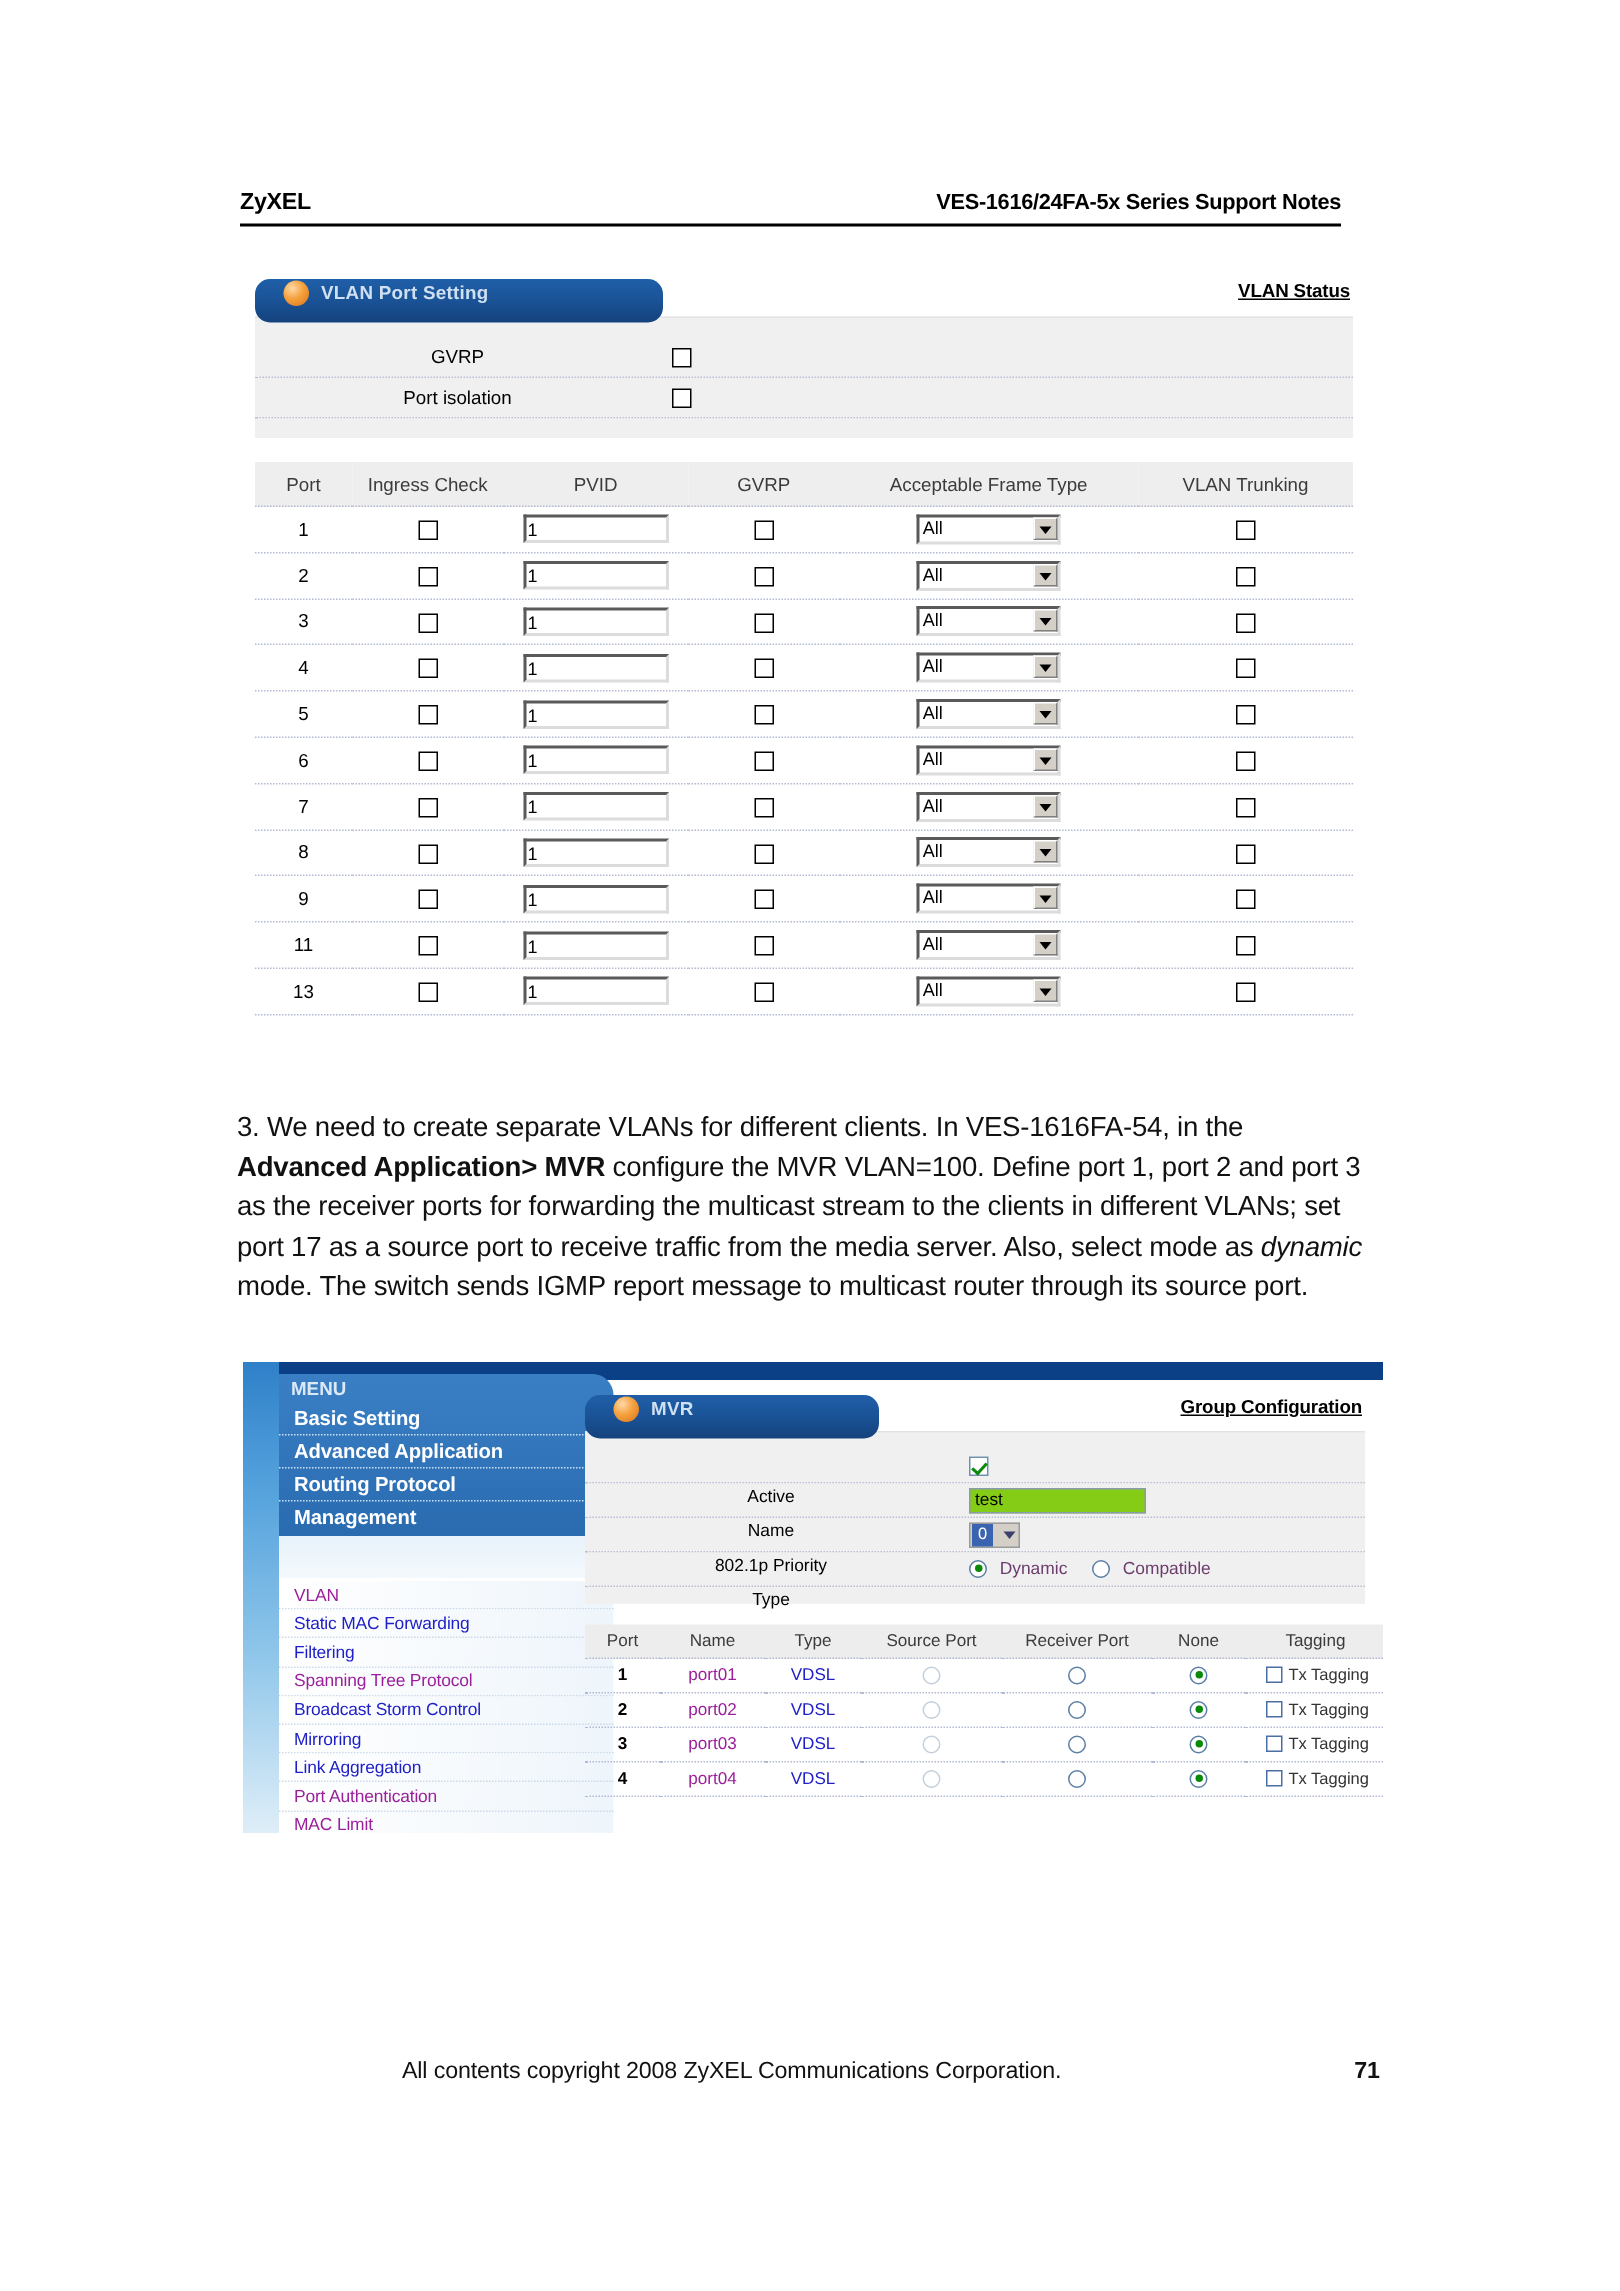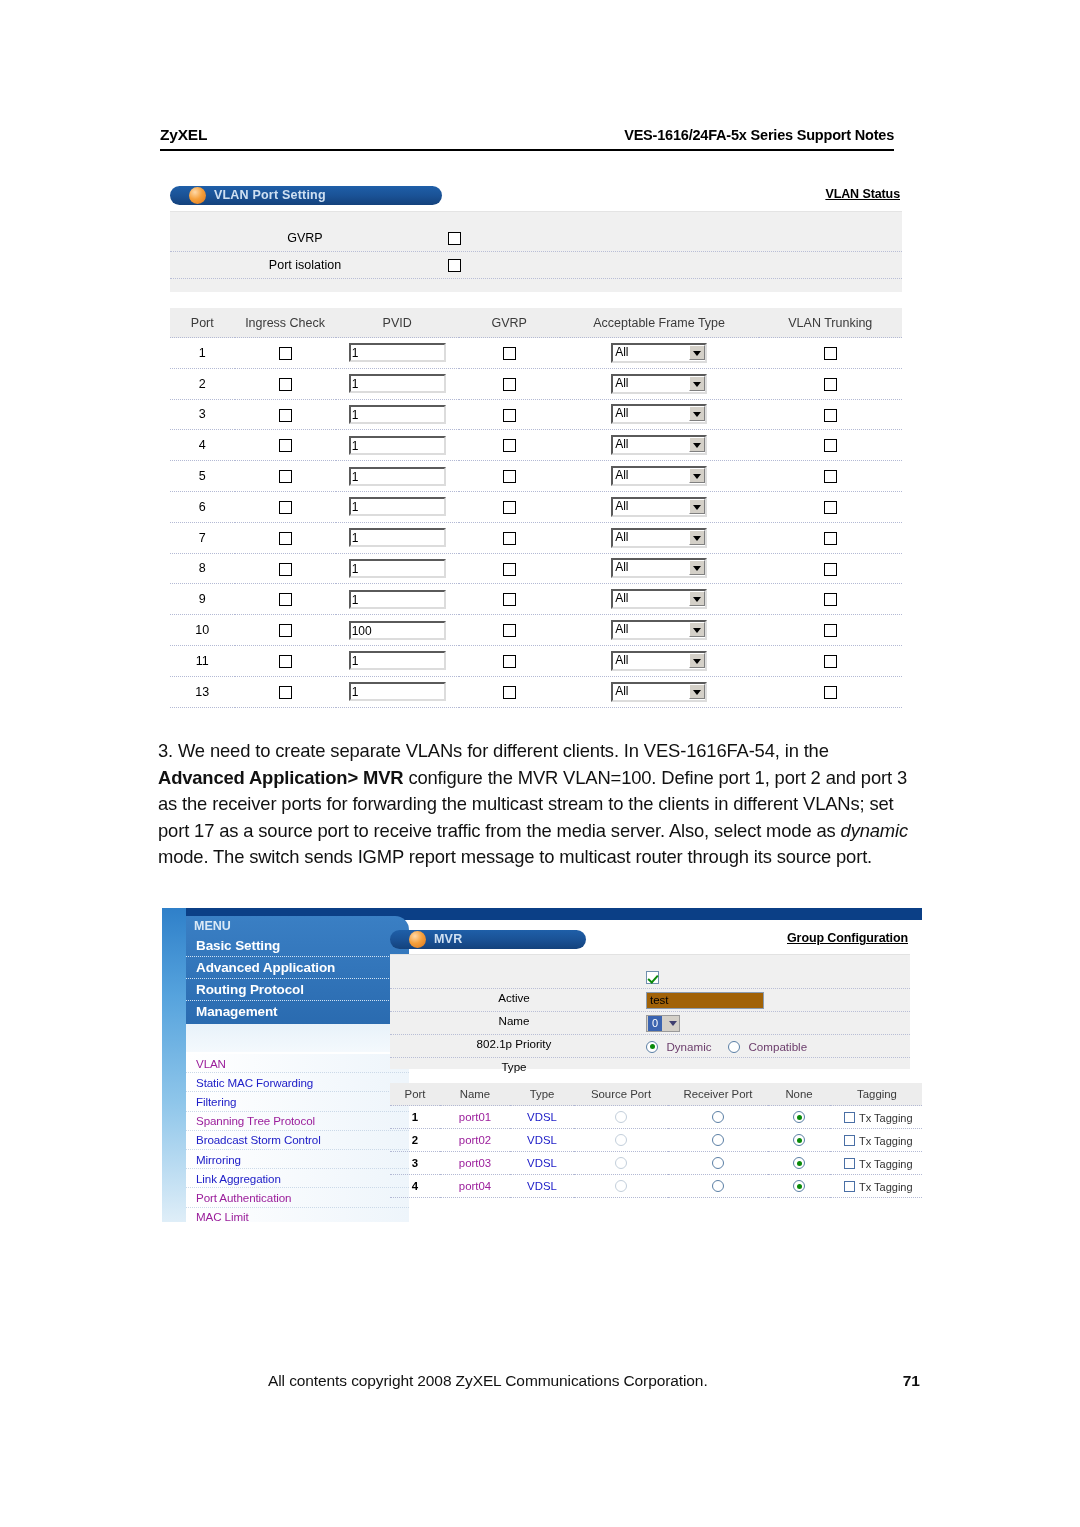--- a/index.html
+++ b/index.html
@@ -15,21 +15,21 @@
   .doc-header .hdr-left{position:absolute;left:0;top:0;font-size:15.5px;font-weight:bold;letter-spacing:-.2px;}
   .doc-header .hdr-right{position:absolute;right:0;top:1px;font-size:14.5px;font-weight:bold;letter-spacing:-.2px;}
   .doc-header .hdr-rule{position:absolute;left:0;right:0;top:23px;height:2px;background:#000;}
 
   
   .shot{position:absolute;background:#fff;}
 
   
   #shot1{left:170px;top:186px;width:732px;height:534px;overflow:hidden;background:#ffffff;}
   .panel-bar{position:relative;height:19px;margin:0 0 0 0;}
-  .pill{position:absolute;left:0;top:0;height:19px;width:272px;
+  .pill{position:absolute;left:0;top:0;height:29px;width:272px;
         background:linear-gradient(180deg,#1f5fa8 0%,#1a5296 50%,#14427c 100%);
         border-radius:10px;}
   .pill .sphere{position:absolute;left:19px;top:1px;width:17px;height:17px;border-radius:50%;
         background:radial-gradient(circle at 35% 30%,#ffd9a8 0%,#f5a03c 45%,#d9731a 100%);}
   .pill .ptitle{position:absolute;left:44px;top:2px;font-size:12.5px;font-weight:bold;color:#cfe0f2;letter-spacing:.2px;}
   .corner-link{position:absolute;right:2px;top:1px;font-size:12.5px;font-weight:bold;
         color:#000000;text-decoration:underline;letter-spacing:-.1px;}
 
   .grey-box{background:#f0f0f0;border-top:1px solid #e4e4e4;}
   .frow{display:flex;align-items:center;height:26px;background:#f0f0f0;
@@ -99,21 +99,21 @@
   .blue{color:#2020c8;}
   .purple{color:#9b1e9b;}
 
   .mvrmain{position:absolute;left:228px;top:22px;width:520px;}
   .mvr-bar{position:relative;height:19px;}
   .mvr-bar .pill{width:196px;}
   .mvr-form{margin-top:5px;background:#f0f0f0;border-top:1px solid #e2e2e2;}
   .mvr-form .frow{height:22px;}
   .mvr-form .frow .flabel{width:248px;font-size:11.6px;margin-top:40px;}
   .mvr-form .pad-row{height:11px;}
-  .mini-in{width:118px;height:17px;border:1px solid #8a9bb0;background:#a16207;
+  .mini-in{width:118px;height:17px;border:1px solid #8a9bb0;background:#84cc16;
         font-size:11.5px;box-sizing:border-box;padding:0 3px;line-height:15px;text-align:left;
         display:inline-block;font-family:"Liberation Sans",sans-serif;}
   .chk-on{display:inline-block;width:13px;height:13px;background:#fff;border:1px solid #6f8fae;
         position:relative;vertical-align:middle;box-sizing:border-box;}
   .chk-on:after{content:"";position:absolute;left:3px;top:1px;width:4px;height:8px;
         border:solid #0a8a0a;border-width:0 2px 2px 0;transform:rotate(42deg);}
   .selmini{display:inline-block;position:relative;width:34px;height:17px;vertical-align:middle;
         background:#d4d0c8;border:1px solid #9a9a9a;box-sizing:border-box;}
   .selmini .sv{position:absolute;left:1px;top:0px;width:14px;height:15px;background:#3b64b0;color:#fff;
         font-size:11px;text-align:center;line-height:15px;}
@@ -252,28 +252,20 @@
             <td class="c-ing"><span class="cb"></span></td>
             <td class="c-pvid"><span class="txtin">1</span></td>
             <td class="c-gvrp"><span class="cb"></span></td>
             <td class="c-aft"><span class="selwrap"><span class="sbody"></span><span class="stext">All</span><span class="sbtn"></span></span></td>
             <td class="c-trunk"><span class="cb"></span></td>
           </tr>
           <tr>
             <td class="c-port">9</td>
             <td class="c-ing"><span class="cb"></span></td>
             <td class="c-pvid"><span class="txtin">1</span></td>
-            <td class="c-gvrp"><span class="cb"></span></td>
-            <td class="c-aft"><span class="selwrap"><span class="sbody"></span><span class="stext">All</span><span class="sbtn"></span></span></td>
-            <td class="c-trunk"><span class="cb"></span></td>
-          </tr>
-          <tr>
-            <td class="c-port">10</td>
-            <td class="c-ing"><span class="cb"></span></td>
-            <td class="c-pvid"><span class="txtin">100</span></td>
             <td class="c-gvrp"><span class="cb"></span></td>
             <td class="c-aft"><span class="selwrap"><span class="sbody"></span><span class="stext">All</span><span class="sbtn"></span></span></td>
             <td class="c-trunk"><span class="cb"></span></td>
           </tr>
           <tr>
             <td class="c-port">11</td>
             <td class="c-ing"><span class="cb"></span></td>
             <td class="c-pvid"><span class="txtin">1</span></td>
             <td class="c-gvrp"><span class="cb"></span></td>
             <td class="c-aft"><span class="selwrap"><span class="sbody"></span><span class="stext">All</span><span class="sbtn"></span></span></td>

